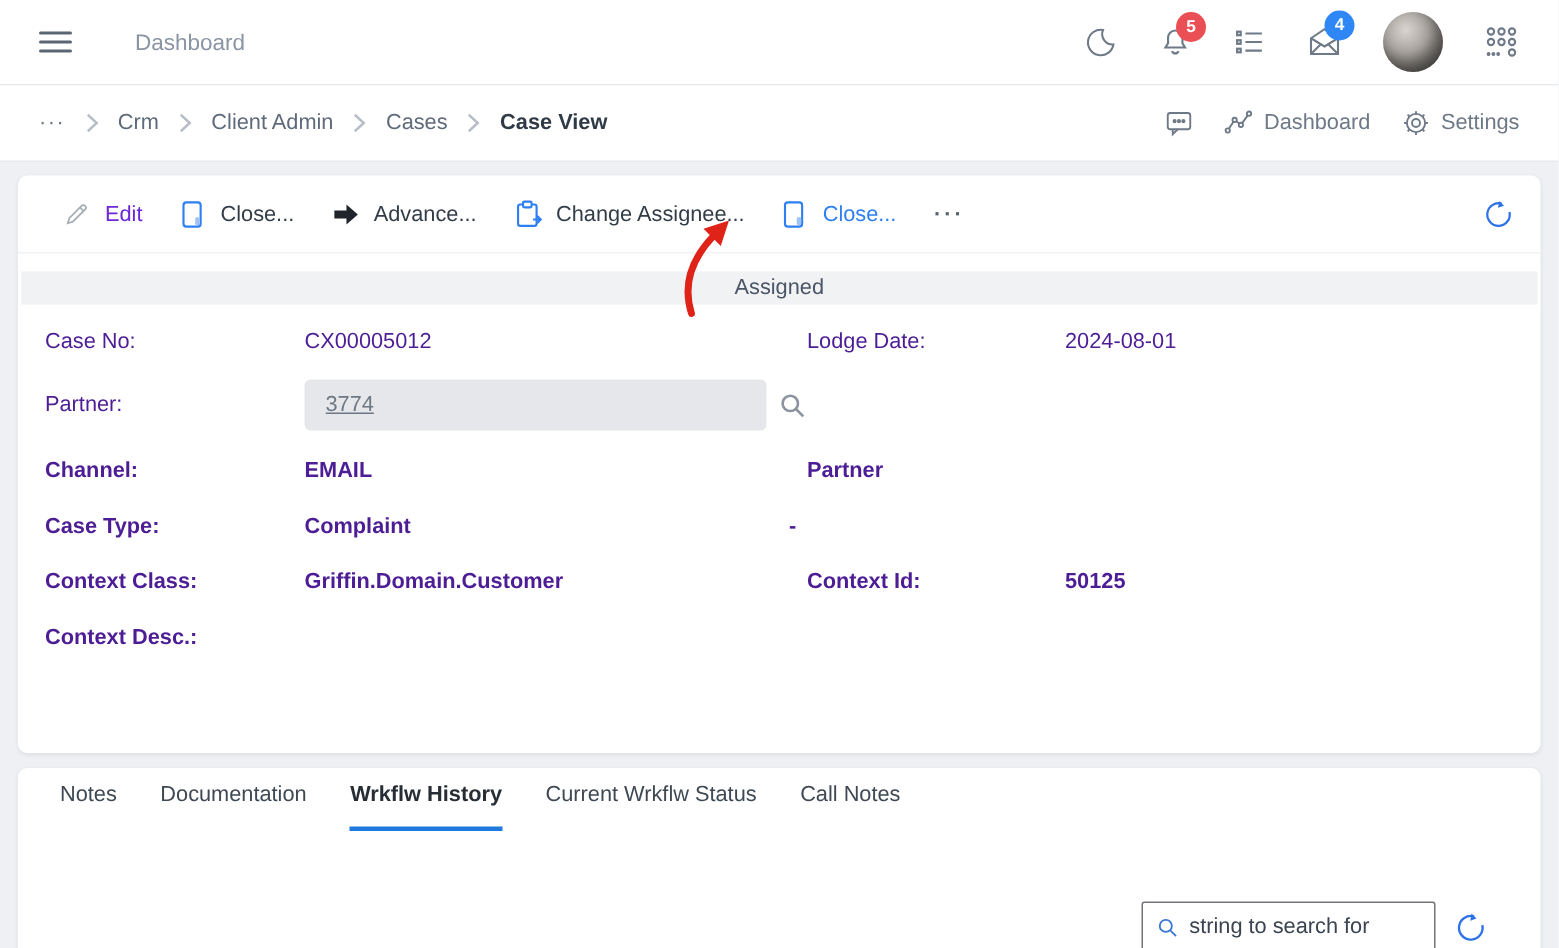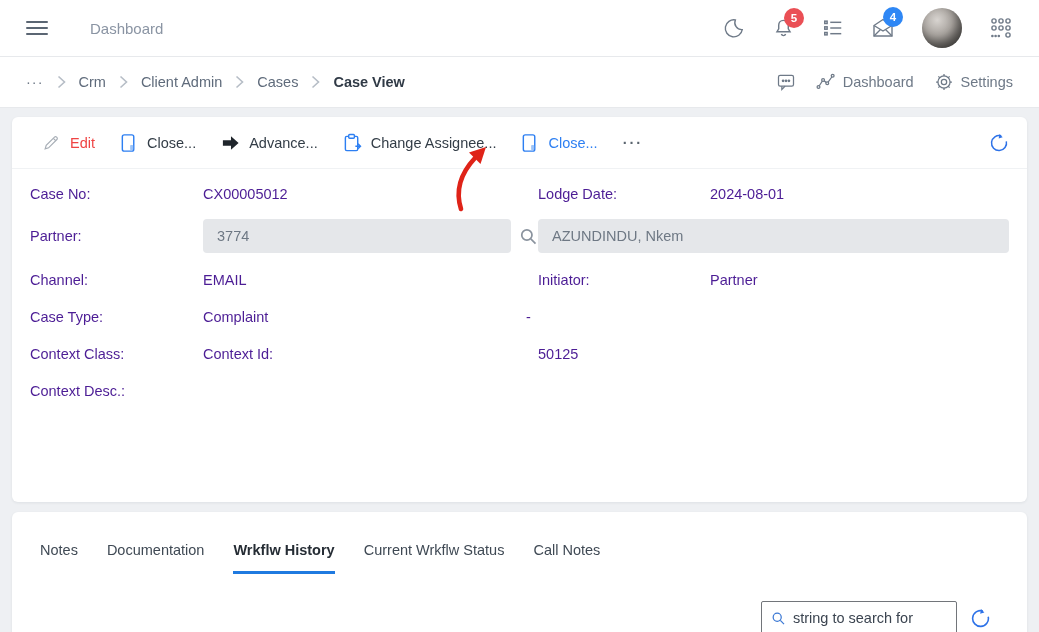--- a/index.html
+++ b/index.html
@@ -52,48 +52,49 @@
   .crumb-actions .act{ display:flex; align-items:center; gap:7px; cursor:pointer; }
 
   
   .card{ background:#fff; border-radius:6px; box-shadow:0 1px 3px rgba(35,45,60,.08); margin:0 12px; }
   .card1{ margin-top:9px; height:385px; }
   .toolbar{
     height:52px; display:flex; align-items:center; padding:0 18px 0 30px;
     border-bottom:1px solid #f0f2f4;
   }
   .tb{ display:flex; align-items:center; gap:9px; margin-right:25px; font-size:14.5px; color:#333d47; cursor:pointer; white-space:nowrap;}
-  .tb.disabled{ color:#ef4444; cursor:default; }
+  .tb.disabled{ color:#6d28d9; cursor:default; }
   .tb.accent{ color:#2d7ff2; }
   .tb.overflow{ color:#5a646e; font-weight:bold; letter-spacing:2px; margin-right:0; }
   .toolbar-spacer{ flex:1; }
 
   .status-bar{
     margin:12px 2px 0; height:22px; background:#f1f2f4;
     display:flex; align-items:center; justify-content:center;
     color:#4a5567; font-size:14.5px;
   }
 
   .fields{ padding:8px 18px 0; }
   .frow{ display:grid; grid-template-columns:173px 335px 172px 1fr; align-items:center; }
-  .frow.h34{ height:34px; } .frow.h50{ height:50px; } .frow.h37{ height:37px; }
+  .frow.h34{ height:34px; } .frow.h50{ height:50px; } .frow.h37{ height:37px;font-weight:bold; }
   .flabel, .fvalue{ font-size:14.5px; color:#4c1d95; }
   .dash-val{ margin-left:-12px; }
   .lookup-wrap{ display:flex; align-items:center; gap:8px; }
   .gin{
     background:#e5e7ea; border:none; border-radius:4px; height:34px;
     padding:0 14px; color:#6e7884; font-size:14.5px; outline:none;
     font-family:"Liberation Sans", sans-serif;
+    text-decoration:underline;
   }
   .gin.partner-code{ width:310px; }
   .gin.partner-name{ width:100%; grid-column:3 / 5; }
 
   
   .card2{ margin-top:10px; height:140px; border-radius:6px 6px 0 0; position:relative; }
-  .tabs{ display:flex; gap:29px; padding:30px 0 0 28px; font-size:14.5px; }
+  .tabs{ display:flex; gap:29px; padding:10px 0 0 28px; font-size:14.5px; }
   .tab{ color:#3f4954; padding-bottom:13px; border-bottom:3px solid transparent; cursor:pointer; }
   .tab.active{ color:#262d35; font-weight:bold; border-bottom-color:#1f7ae0; }
   .search-row{ position:absolute; top:89px; right:36px; display:flex; align-items:center; gap:13px; }
   .search-box{
     width:196px; height:32px; border:1px solid #72757a; border-radius:2px;
     display:flex; align-items:center; padding:16px 9px; gap:7px; background:#fff;
   }
   .search-box input{
     border:none; outline:none; width:100%; font-size:14.5px; color:#3b4450;
     font-family:"Liberation Sans", sans-serif;
@@ -253,53 +254,55 @@
     <div class="tb overflow">···</div>
     <div class="toolbar-spacer"></div>
     <div style="cursor:pointer;">
       <svg width="20" height="20" viewBox="0 0 24 24" fill="none" stroke="#2d72e8" stroke-width="1.8">
         <path d="M14.6 3.4 A 9 9 0 1 0 20.8 10"></path>
         <path d="M12.6 1.2 L16.4 5 L11.6 6.6" fill="#2d72e8" stroke="none"></path>
       </svg>
     </div>
   </div>
 
+  <div class="status-bar">
+    <span>Assigned</span>
+  </div>
 
   <div class="fields">
     <div class="frow h34">
       <div class="flabel">Case No:</div>
       <div class="fvalue">CX00005012</div>
       <div class="flabel">Lodge Date:</div>
       <div class="fvalue">2024-08-01</div>
     </div>
     <div class="frow h50">
       <div class="flabel">Partner:</div>
       <div class="lookup-wrap">
         <input class="gin partner-code" type="text" value="3774" style="">
         <svg width="19" height="19" viewBox="0 0 24 24" fill="none" stroke="#8a939e" stroke-width="2.2" style="cursor:pointer;">
           <circle cx="10" cy="10" r="6.5"></circle>
             <line x1="15" y1="15" x2="21" y2="21"></line>
         </svg>
       </div>
-      <input class="gin partner-name" type="text" value="AZUNDINDU, Nkem" style="">
     </div>
     <div class="frow h37">
       <div class="flabel">Channel:</div>
       <div class="fvalue">EMAIL</div>
-      <div class="flabel">Initiator:</div>
       <div class="fvalue">Partner</div>
     </div>
     <div class="frow h37">
       <div class="flabel">Case Type:</div>
       <div class="fvalue">Complaint</div>
       <div class="fvalue dash-val">-</div>
       <div></div>
     </div>
     <div class="frow h37">
       <div class="flabel">Context Class:</div>
+      <div class="fvalue">Griffin.Domain.Customer</div>
       <div class="flabel">Context Id:</div>
       <div class="fvalue">50125</div>
     </div>
     <div class="frow h37">
       <div class="flabel">Context Desc.:</div>
       <div class="fvalue"></div>
       <div></div>
         <div></div>
     </div>
   </div>

